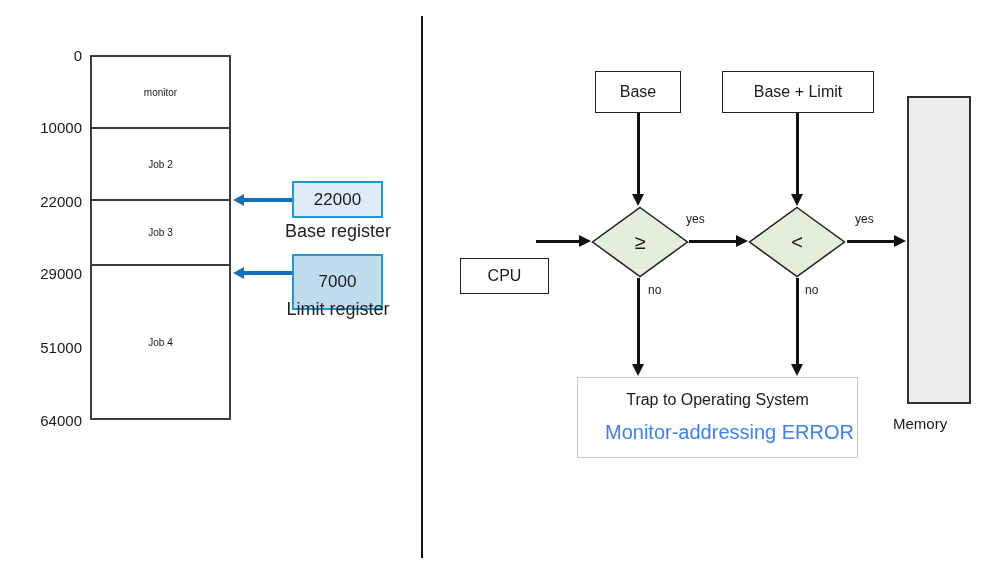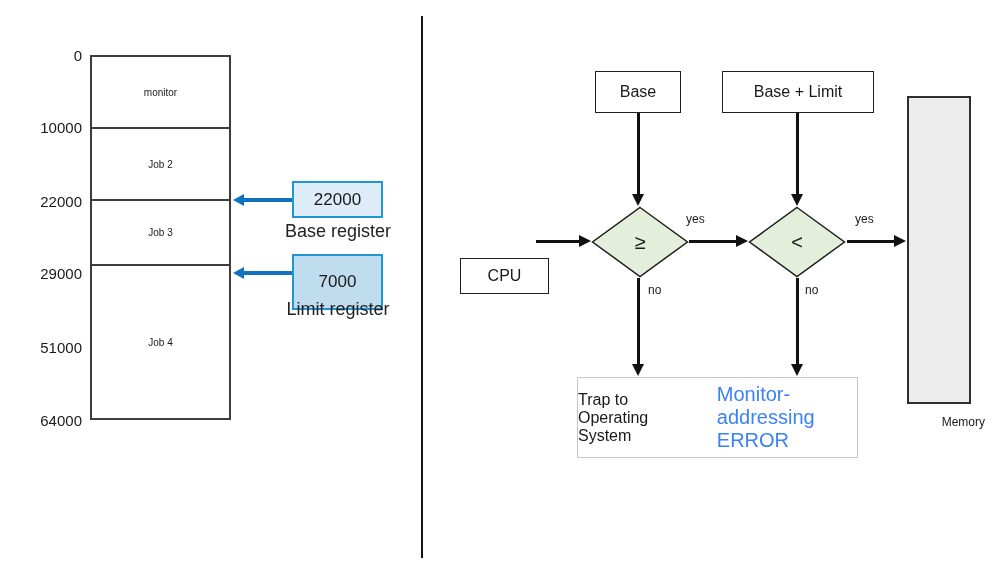--- a/index.html
+++ b/index.html
@@ -41,24 +41,24 @@
   .diamond svg { position:absolute; left:0; top:0; }
   .diamond .sym { position:absolute; left:0; top:0; width:100%; height:100%;
                   display:flex; align-items:center; justify-content:center;
                   font-size:20px; color:#1a1a1a; }
   .diamond1 { left:591px; top:206px; }
   .diamond2 { left:748px; top:206px; }
 
   .memory-box { position:absolute; left:907px; top:96px; width:64px; height:308px;
                 background:#ececec; border:2px solid #2e2e2e; }
   .memory-label { position:absolute; left:893px; top:415px; width:92px;
-                  text-align:right; font-size:12px; }
+                  text-align:left; font-size:15px; }
 
   .trap-box { position:absolute; left:577px; top:377px; width:281px; height:81px;
-              background:#fff; border:1px solid #c8c8c8; display:flex; flex-direction:row;
+              background:#fff; border:1px solid #c8c8c8; display:flex; flex-direction:column;
               align-items:center; justify-content:center; gap:12px; }
   .trap-line1 { font-size:16px; color:#1a1a1a; }
   .trap-line2 { font-size:20px; color:#3b82f6;margin-left:24px; }
 
   .hshaft { position:absolute; height:3px; background:#111; }
   .vshaft { position:absolute; width:3px; background:#111; }
   .head-right { position:absolute; width:0; height:0;
                 border-top:6.5px solid transparent; border-bottom:6.5px solid transparent;
                 border-left:12px solid #111; }
   .head-down { position:absolute; width:0; height:0;

